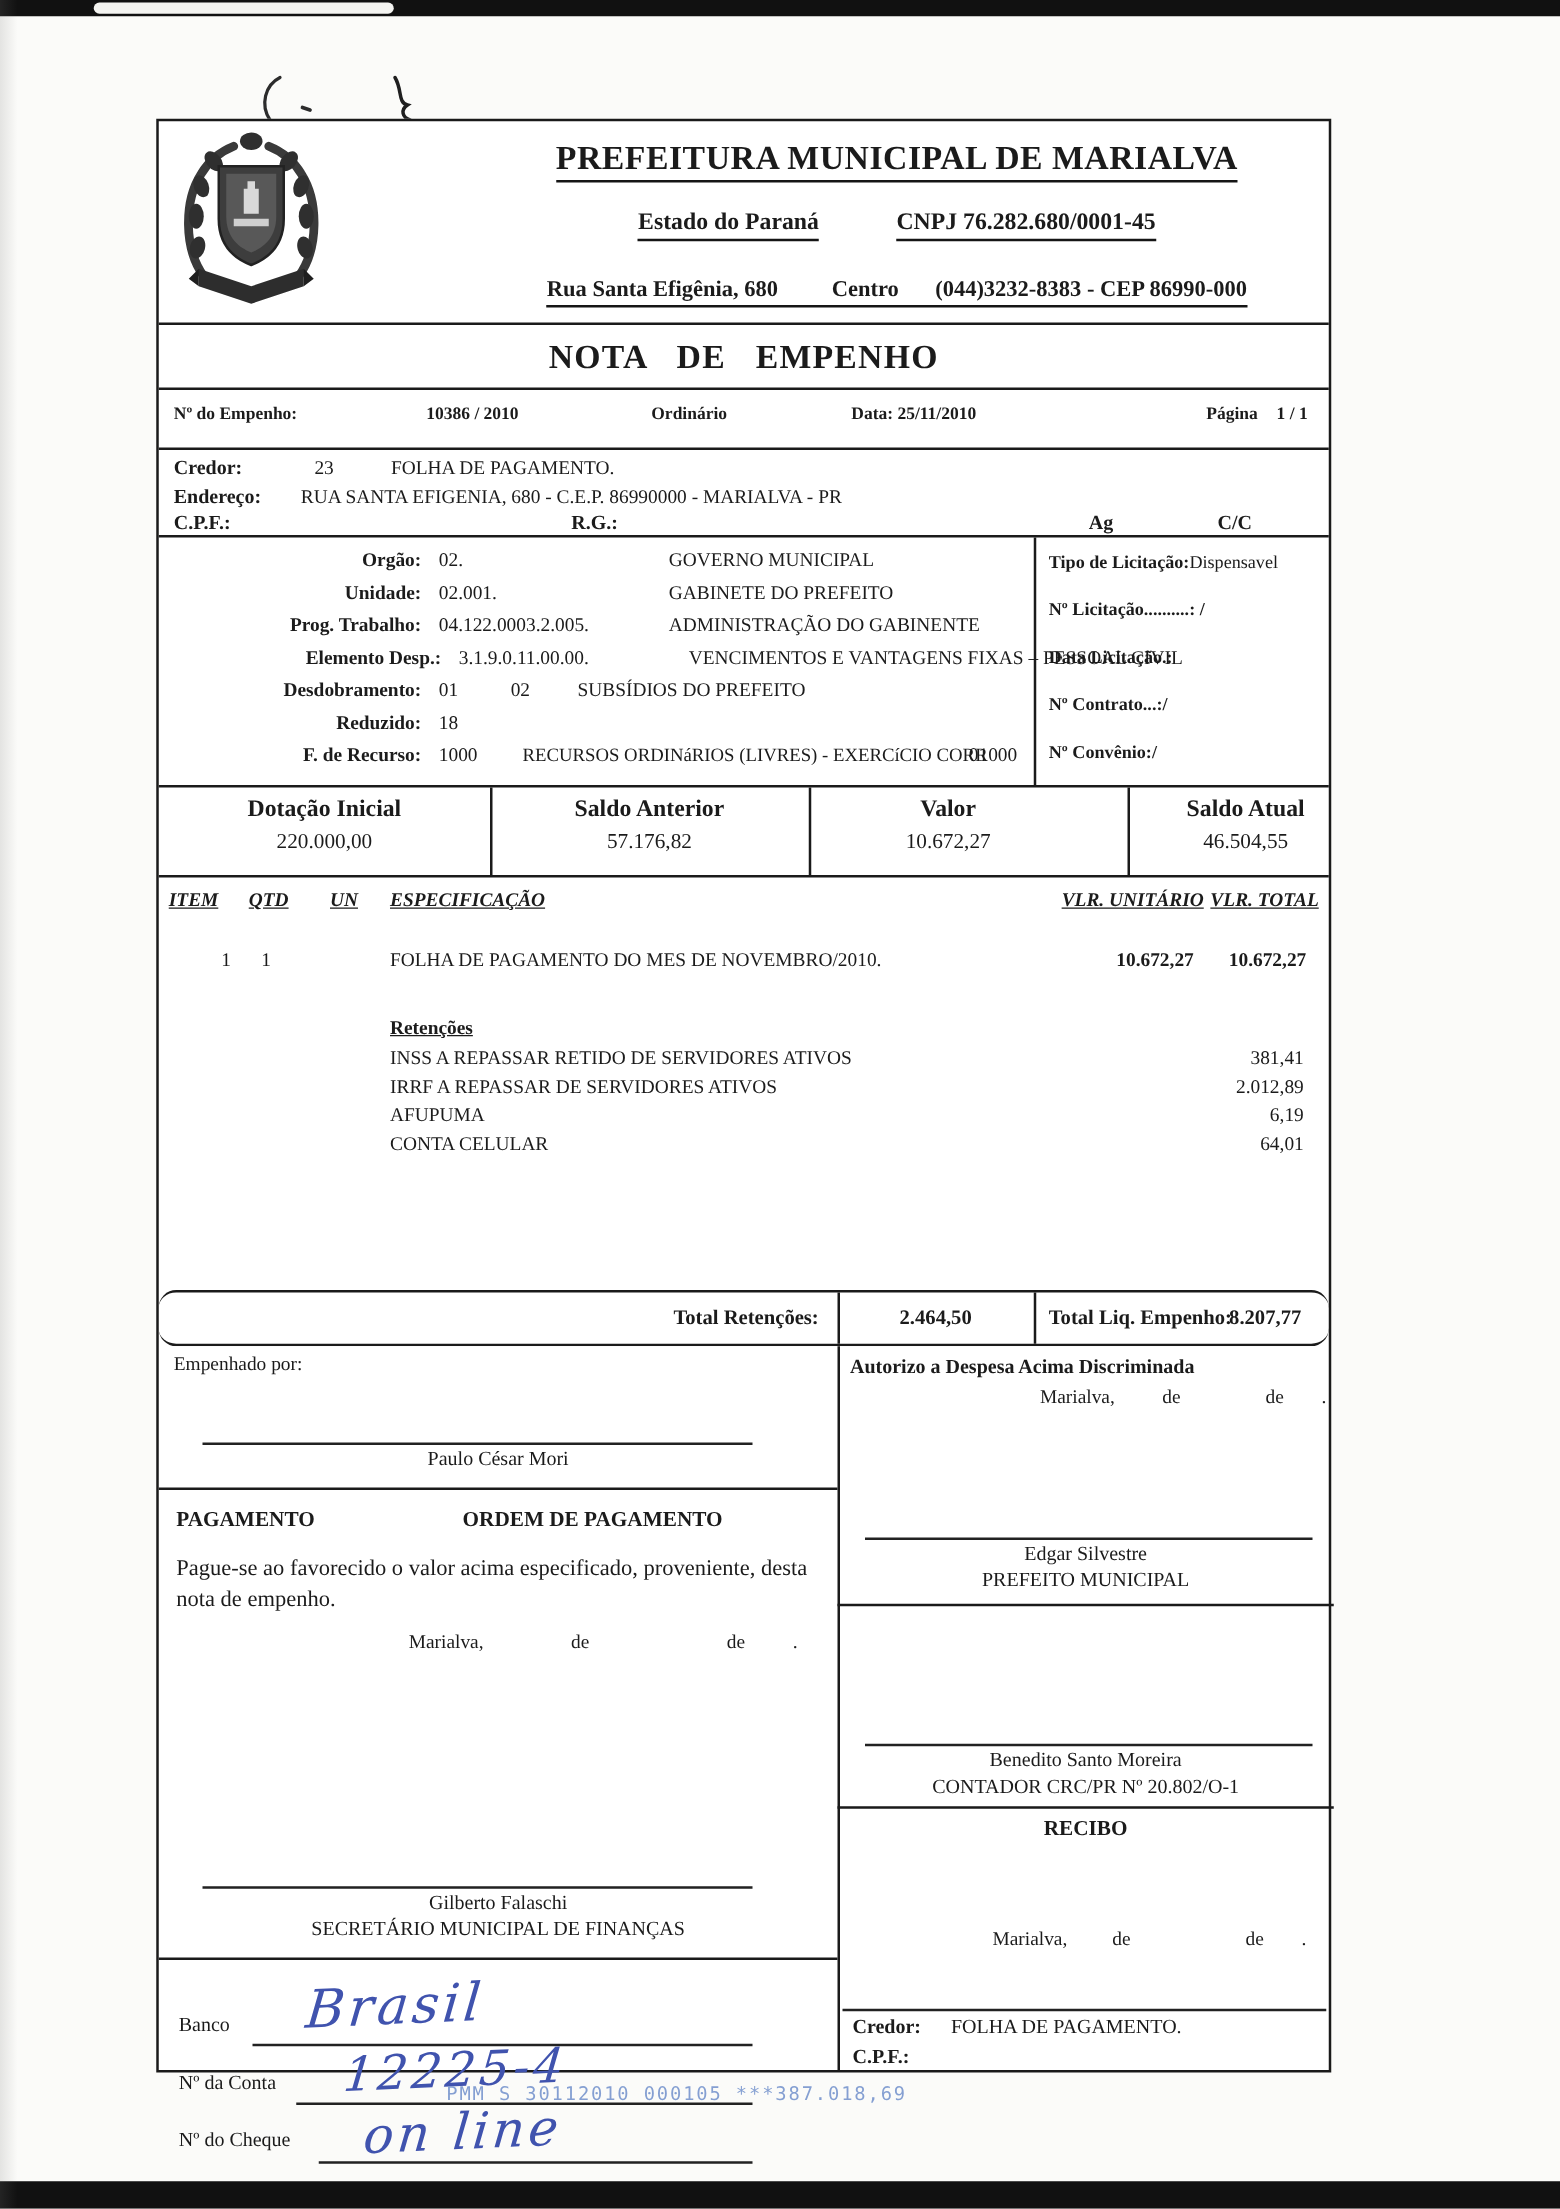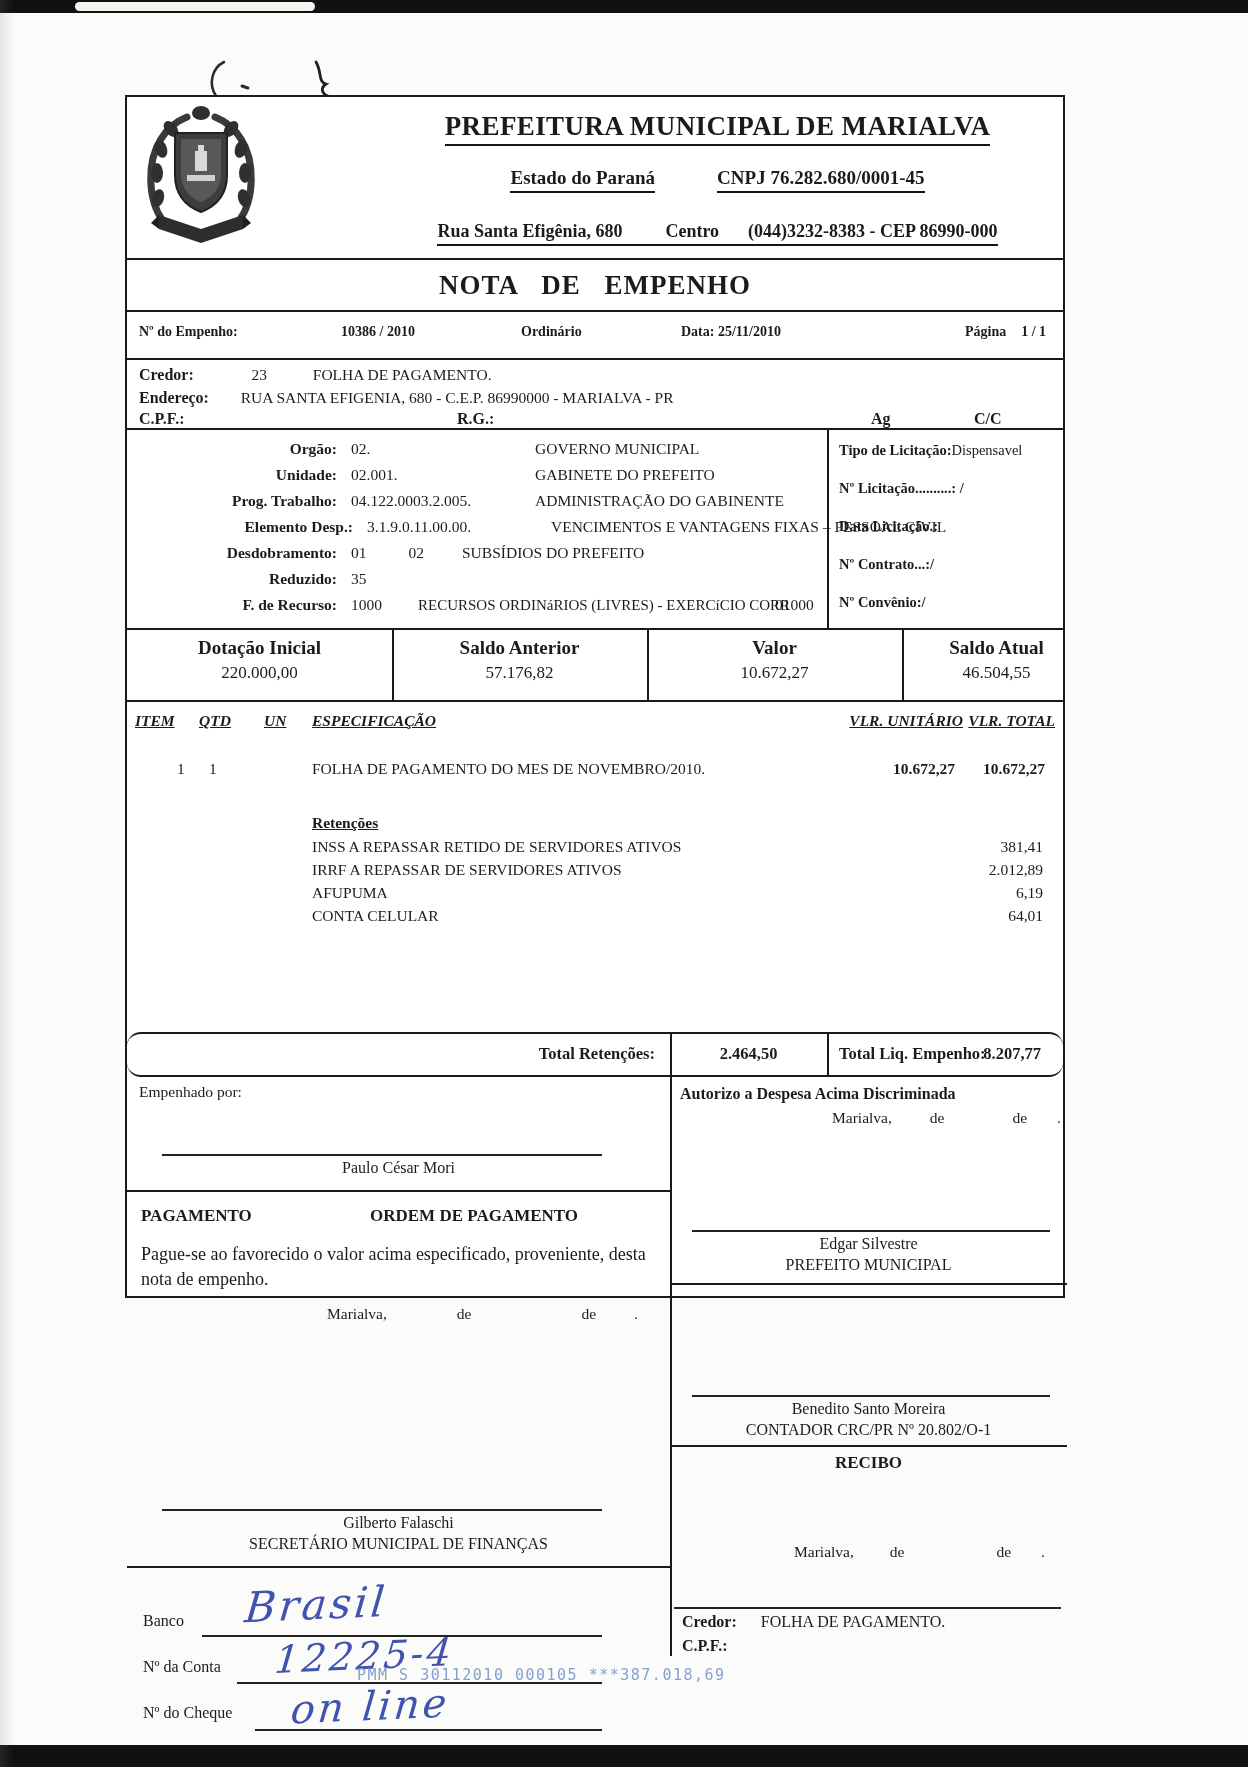--- a/index.html
+++ b/index.html
@@ -9,21 +9,21 @@
     font-family:"Liberation Serif", serif;
     color:#1b1b1b;
     -webkit-font-smoothing:antialiased;
   }
   .abs{position:absolute;}
   .b{font-weight:bold;}
   .bar{position:absolute;left:0;width:1248px;background:#111;}
   .paper-edge{position:absolute;left:0;top:0;width:14px;height:1767px;
     background:linear-gradient(90deg,rgba(120,120,120,.18),rgba(120,120,120,0));}
   
-  #form{position:absolute;left:125px;top:95px;width:940px;height:1203px;
+  #form{position:absolute;left:125px;top:95px;width:940px;height:1563px;
     border:2px solid #1a1a1a;background:#fff;box-sizing:border-box;}
   .sec{position:absolute;left:0;width:100%;box-sizing:border-box;border-bottom:2px solid #1a1a1a;}
   
   .hline{position:absolute;left:255px;right:10px;text-align:center;}
   .u{border-bottom:2px solid #151515;padding-bottom:2px;display:inline-block;}
   .org-title{font-size:27px;font-weight:bold;letter-spacing:.4px;}
   .h2sz{font-size:19px;font-weight:bold;}
   .h3sz{font-size:18px;font-weight:bold;}
   
   .doc-title{font-size:27px;font-weight:bold;word-spacing:16px;letter-spacing:1px;text-align:center;line-height:50px;}
@@ -191,21 +191,21 @@
       <span class="bdesc">VENCIMENTOS E VANTAGENS FIXAS – PESSOAL CIVIL</span>
     </div>
     <div class="brow" style="top:114px;">
       <span class="blab">Desdobramento:</span>
       <span class="bcode short">01</span>
       <span class="bcode2">02</span>
       <span class="bdesc" style="margin-left:38px;">SUBSÍDIOS DO PREFEITO</span>
     </div>
     <div class="brow" style="top:140px;">
       <span class="blab">Reduzido:</span>
-      <span class="bcode short">35</span>
+      <span class="bcode short">18</span>
     </div>
     <div class="brow" style="top:166px;">
       <span class="blab">F. de Recurso:</span>
       <span class="bcode short">1000</span>
       <span class="bdesc" style="margin-left:36px;font-size:15px;">RECURSOS ORDINáRIOS (LIVRES) - EXERCíCIO CORR</span>
       <span class="bextra">01000</span>
     </div>
 
     <div class="lic-line" style="top:12px;">
       <span>Tipo de Licitação:</span><span class="val">Dispensavel</span>
@@ -220,21 +220,21 @@
     <div class="scell" style="left:0;width:265px;">
       <span class="slab">Dotação Inicial</span>
       <span class="sval">220.000,00</span>
     </div>
     <div class="vline" style="left:265px;"></div>
     <div class="scell" style="left:265px;width:255px;">
       <span class="slab">Saldo Anterior</span>
       <span class="sval">57.176,82</span>
     </div>
     <div class="vline" style="left:520px;"></div>
-    <div class="scell" style="left:520px;width:255px;">
+    <div class="scell" style="left:504px;width:255px;">
       <span class="slab">Valor</span>
       <span class="sval">10.672,27</span>
     </div>
     <div class="vline" style="left:775px;"></div>
     <div class="scell" style="left:775px;width:165px;padding-left:12px;">
       <span class="slab">Saldo Atual</span>
       <span class="sval">46.504,55</span>
     </div>
   </div>
 

